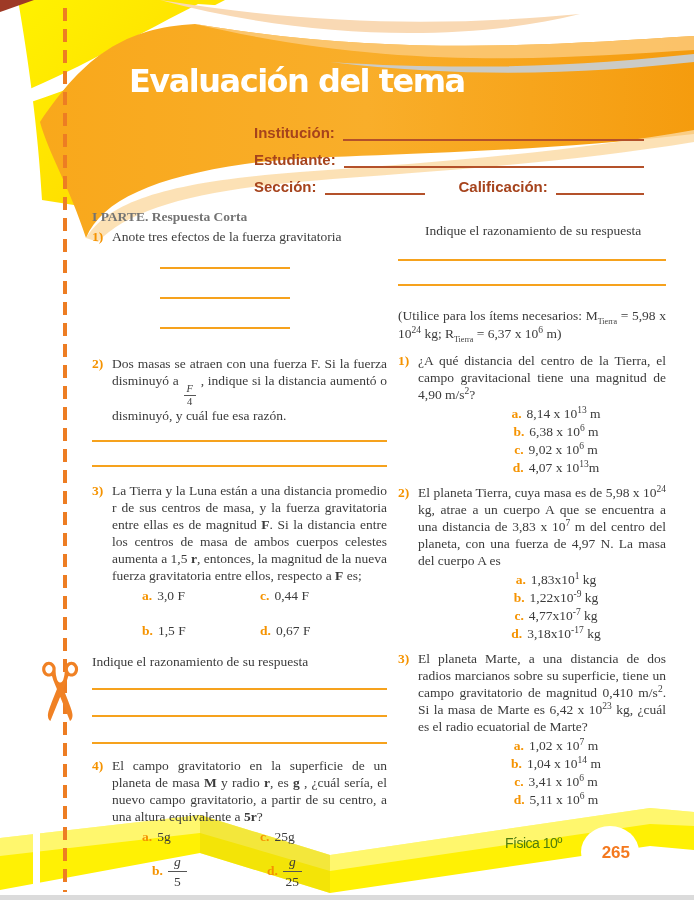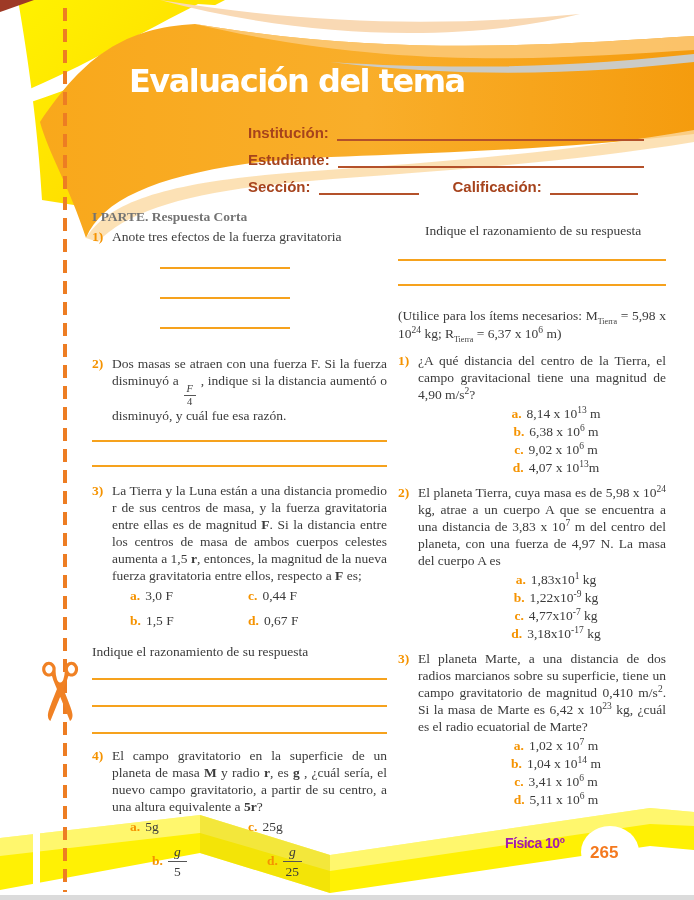--- a/index.html
+++ b/index.html
@@ -9,21 +9,21 @@
   .header-svg{position:absolute;left:0;top:0;}
   .footer-svg{position:absolute;left:0;top:800px;}
 
   .page-title{position:absolute;left:90px;top:62px;z-index:3;
     font-family:"DejaVu Sans",sans-serif;font-weight:bold;font-size:32px;
     color:#ffffff;letter-spacing:-1.5px;white-space:nowrap;margin-left:39px;}
 
   
   .form-area{position:absolute;left:248px;top:124px;width:396px;z-index:3;
     font-family:"Liberation Sans",sans-serif;font-weight:bold;font-size:15px;color:#a6431c;}
-  .form-row{display:flex;align-items:flex-end;margin-bottom:10px;height:17px;}
+  .form-row{display:flex;align-items:flex-end;margin-bottom:10px;height:17px;margin-left:6px;}
   .form-label{white-space:nowrap;margin-right:8px;}
   .fline{border-bottom:2px solid #b4512a;height:14px;}
   .grow{flex:1;}
   .w100{width:100px;} .w88{width:88px;}
   .gap30{width:34px;}
 
   
   .cutline{position:absolute;left:63px;top:8px;height:884px;width:4px;z-index:5;
     background:repeating-linear-gradient(180deg,#ed7d23 0,#ed7d23 13px,transparent 13px,transparent 21px);}
   .scissors{position:absolute;left:24px;top:652px;z-index:6;font-size:80px;line-height:1;
@@ -38,42 +38,42 @@
   .qnum{color:#f59300;font-weight:bold;flex:none;width:20px;}
   .qtext{flex:1;text-align:justify;}
 
   .ansline{border-bottom:2px solid #f6a21d;height:2px;}
   .lines-q1{margin:20px 0 6px 68px;width:130px;}
   .lines-q1 .ansline{margin-bottom:26px;}
   .lines-wide .ansline{margin-bottom:21px;}
 
   .reason{margin-top:4px;}
 
-  .optgrid{display:grid;grid-template-columns:118px 1fr;margin-left:38px;margin-top:3px;row-gap:8px;}
+  .optgrid{display:grid;grid-template-columns:118px 1fr;margin-left:50px;margin-top:3px;row-gap:18px;}
   .optgrid-frac{display:grid;grid-template-columns:115px 1fr;margin-left:60px;margin-top:8px;}
   .optlist{margin-left:48px;margin-top:2px;}
   .opt{white-space:nowrap;}
   .optlist .opt{margin-bottom:1px;text-align:center;}
   .olet{color:#f59300;font-weight:bold;margin-right:5px;}
 
   sup{font-size:9.5px;line-height:0;vertical-align:super;}
   sub{font-size:8px;line-height:0;vertical-align:sub;}
 
   .ifrac{display:inline-flex;flex-direction:column;text-align:center;font-size:10.5px;
     line-height:1.1;vertical-align:-7px;margin:0 1px;}
   .ifrac .num{border-bottom:1px solid #555;font-style:italic;padding:0 3px;}
   .bfrac{display:inline-block;text-align:center;vertical-align:middle;}
   .bfrac .num{display:block;border-bottom:1.4px solid #555;font-style:italic;padding:0 6px 1px;}
   .bfrac .den{display:block;padding-top:1px;}
 
   
   .course-label{position:absolute;left:505px;top:835px;z-index:4;
-    font-family:"Liberation Sans",sans-serif;font-weight:bold;font-size:14px;
-    letter-spacing:-0.5px;color:#a21caf;}
-  .page-number{position:absolute;left:590px;top:843px;width:40px;text-align:left;z-index:4;
+    font-family:"Liberation Sans",sans-serif;font-weight:normal;font-size:14px;
+    letter-spacing:-0.5px;color:#4d7c0f;}
+  .page-number{position:absolute;left:590px;top:843px;width:40px;text-align:right;z-index:4;
     font-family:"Liberation Sans",sans-serif;font-weight:bold;font-size:17px;color:#f4791f;}
 </style>
 </head>
 <body>
 
 <div class="sheet">
 
   <svg class="header-svg" width="694" height="245" viewBox="0 0 694 245">
     <defs>
       <linearGradient id="gy" x1="0" y1="0" x2="1" y2="1">

